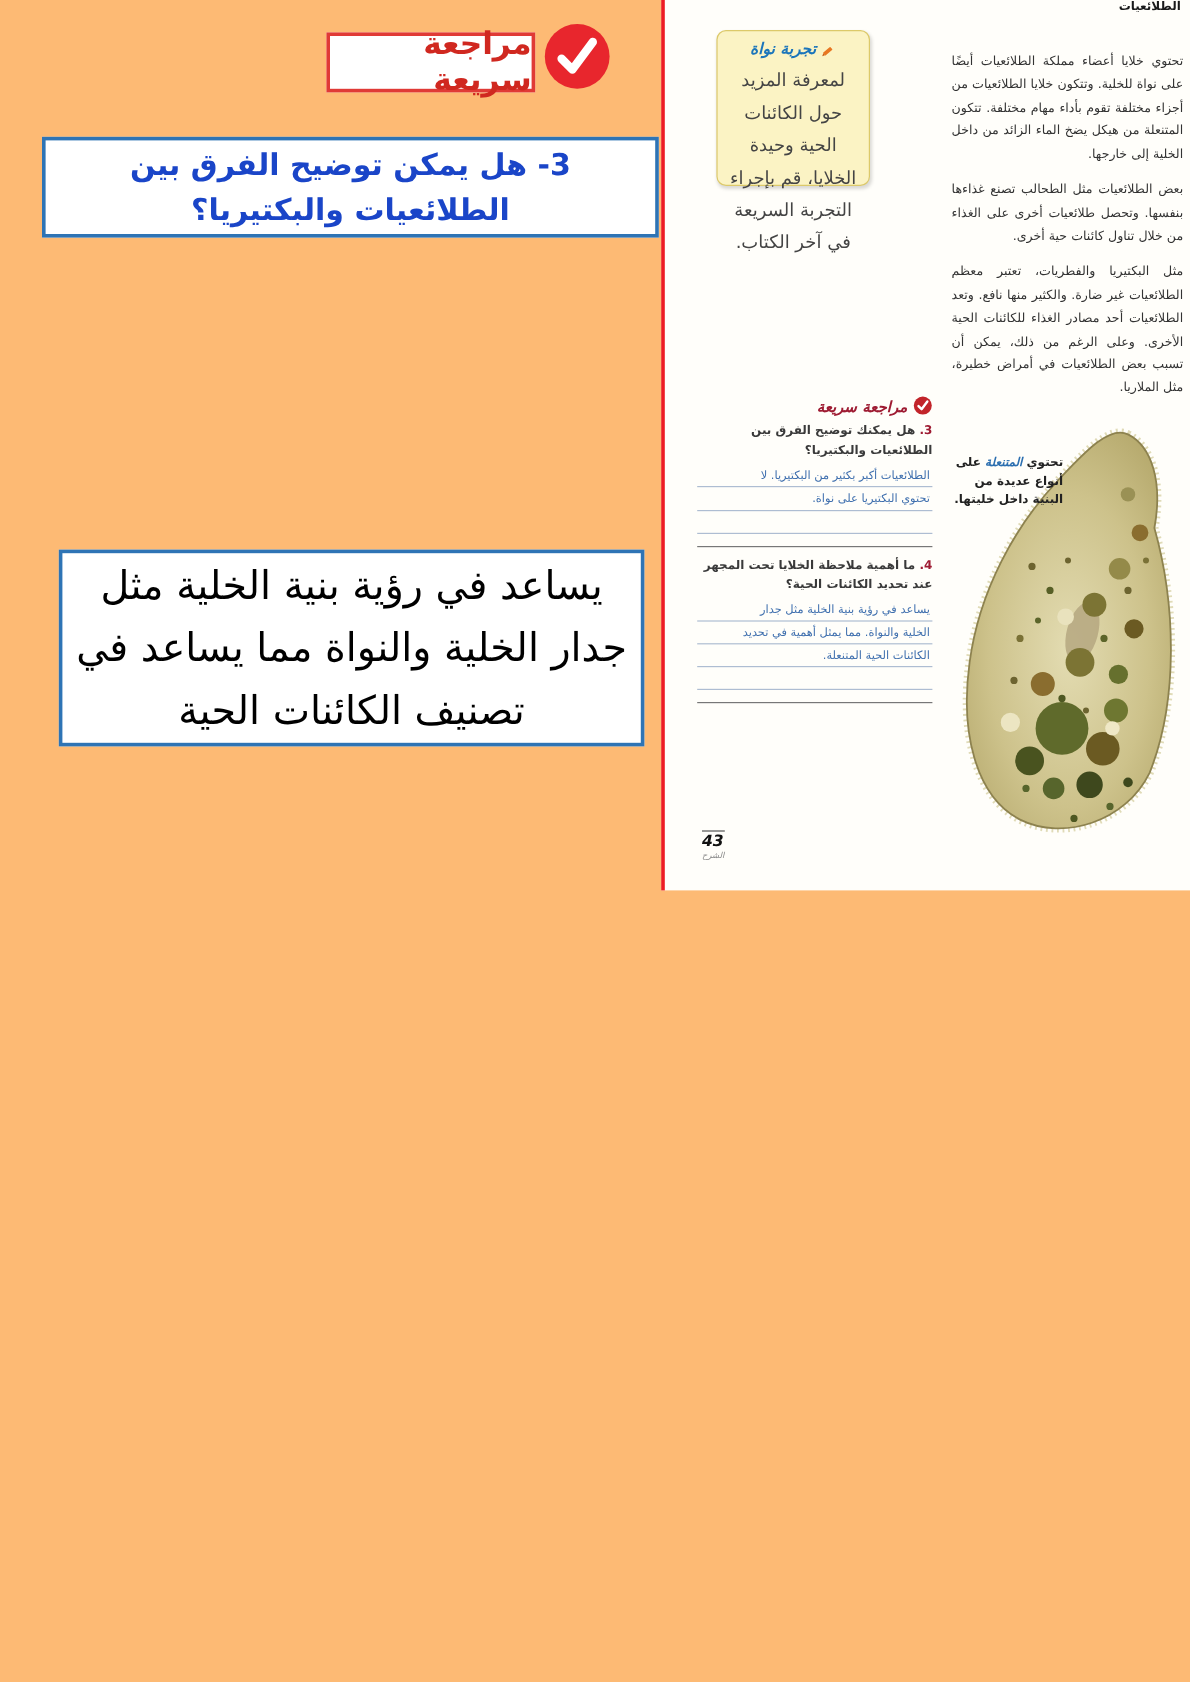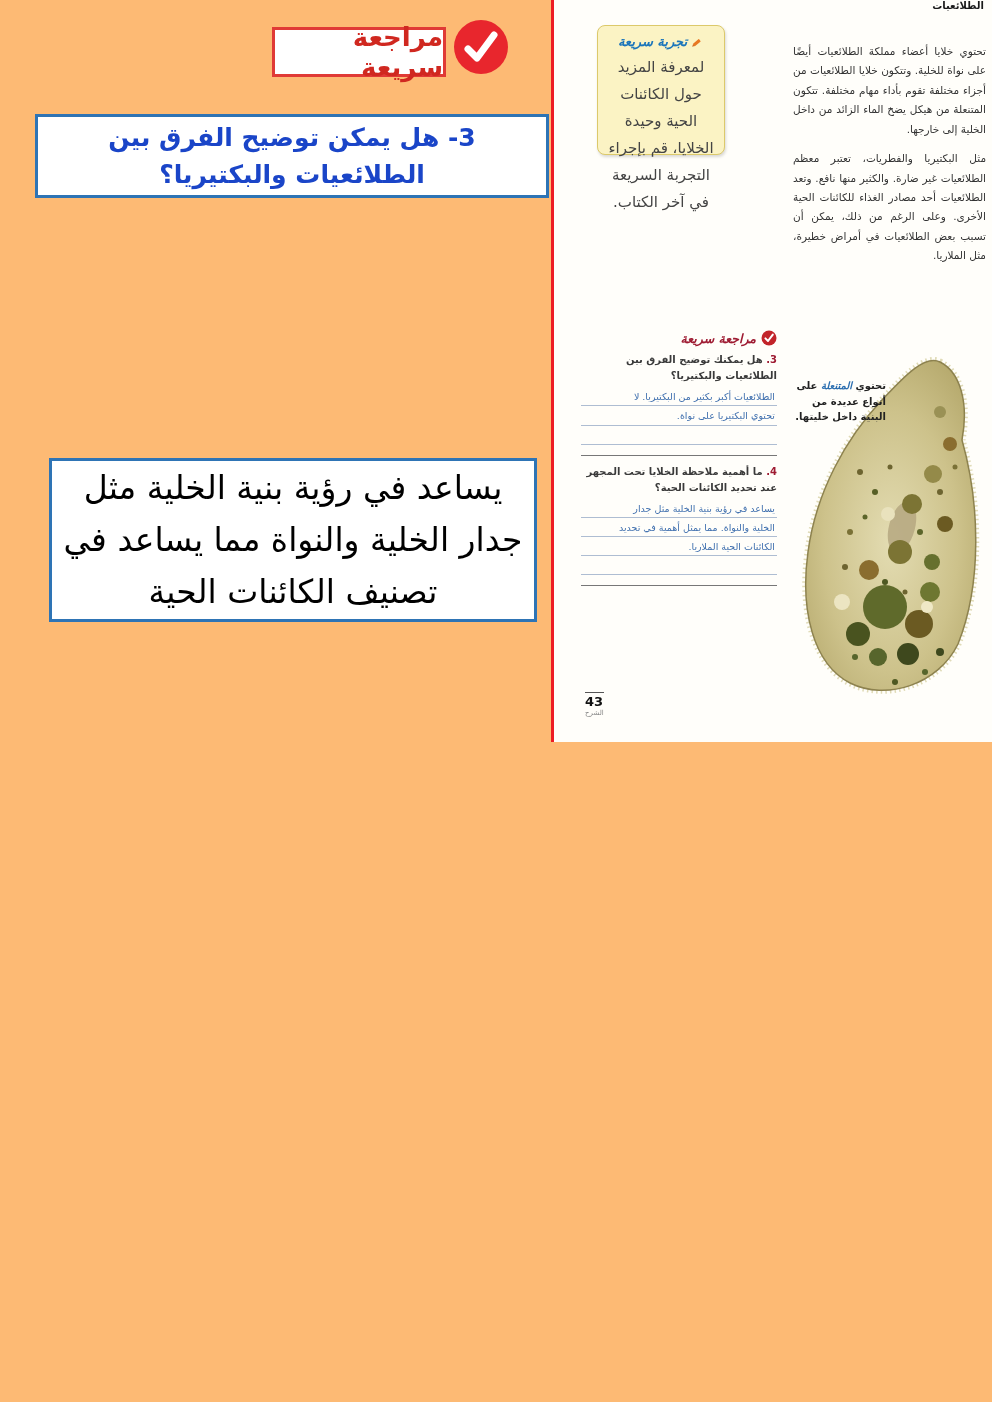--- a/index.html
+++ b/index.html
@@ -47,21 +47,21 @@
         padding:3px 2px 2px 2px;min-height:13px;}
   .rv-divider{border-top:1px solid #777;margin:10px 0 8px 0;}
   .rv-item{margin-bottom:2px;}
 
   .figure{position:absolute;right:2px;top:352px;width:200px;height:350px;}
   .figure svg{position:absolute;left:0;top:0;}
   .fig-caption{position:absolute;left:2px;top:26px;width:94px;direction:rtl;text-align:right;
                font-size:10px;font-weight:bold;color:#222;line-height:1.55;}
   .fig-caption .kw{color:#2c6fb0;font-style:italic;}
 
-  .pagenum-wrap{position:absolute;left:34px;top:692px;}
+  .pagenum-wrap{position:absolute;left:34px;top:692px;font-style:italic;}
   .pagenum{font-size:13px;font-weight:bold;color:#111;border-top:1px solid #555;padding-top:1px;}
   .pagefoot{font-size:7px;color:#888;direction:rtl;}
 </style>
 </head>
 <body>
 
 <div class="canvas">
 
   <div class="chip">
     <span>مراجعة سريعة</span>
@@ -84,30 +84,31 @@
     <div class="atext">يساعد في رؤية بنية الخلية مثل جدار الخلية والنواة مما يساعد في تصنيف الكائنات الحية</div>
   </div>
 
   <div class="page">
     <div class="spine"></div>
 
     <h1 class="ptitle">الطلائعيات</h1>
 
     <div class="maincol">
       <p>تحتوي خلايا أعضاء مملكة الطلائعيات أيضًا على نواة للخلية. وتتكون خلايا الطلائعيات من أجزاء مختلفة تقوم بأداء مهام مختلفة. تتكون المتنعلة من هيكل يضخ الماء الزائد من داخل الخلية إلى خارجها.</p>
+      <p>بعض الطلائعيات مثل الطحالب تصنع غذاءها بنفسها. وتحصل طلائعيات أخرى على الغذاء من خلال تناول كائنات حية أخرى.</p>
       <p>مثل البكتيريا والفطريات، تعتبر معظم الطلائعيات غير ضارة. والكثير منها نافع. وتعد الطلائعيات أحد مصادر الغذاء للكائنات الحية الأخرى. وعلى الرغم من ذلك، يمكن أن تسبب بعض الطلائعيات في أمراض خطيرة، مثل الملاريا.</p>
     </div>
 
     <div class="quicklab">
       <div class="ql-head">
         <svg width="13" height="13" viewBox="0 0 13 13">
           <rect x="2" y="6" width="8" height="3.2" rx="0.6" fill="#e87722" transform="rotate(-40 6 8)"></rect>
           <path d="M1.2 11.8 L3.4 11 L2 9.6 Z" fill="#c45a10"></path>
         </svg>
-        <span>تجربة سريعة</span>
+        <span>تجربة نواة</span>
       </div>
       <p class="ql-body">لمعرفة المزيد حول الكائنات الحية وحيدة الخلايا، قم بإجراء التجربة السريعة في آخر الكتاب.</p>
     </div>
 
     <div class="reviewcol">
       <div class="rv-head">
         <span class="mini-check">
           <svg width="16" height="16" viewBox="0 0 16 16">
             <circle cx="8" cy="8" r="7.5" fill="#c2242a"></circle>
             <path d="M4.4 8.4 L7 11 L11.8 4.6" fill="none" stroke="#fff" stroke-width="2" stroke-linecap="round" stroke-linejoin="round"></path>
@@ -128,21 +129,21 @@
 
       <div class="rv-divider"></div>
 
       <div class="rv-item">
         <div class="rv-q">
           <b class="rv-num">4.</b>
           <span>ما أهمية ملاحظة الخلايا تحت المجهر عند تحديد الكائنات الحية؟</span>
         </div>
         <div class="rv-a">يساعد في رؤية بنية الخلية مثل جدار</div>
         <div class="rv-a">الخلية والنواة. مما يمثل أهمية في تحديد</div>
-        <div class="rv-a">الكائنات الحية الملاريا.</div>
+        <div class="rv-a">الكائنات الحية المتنعلة.</div>
         <div class="rv-a"></div>
       </div>
 
       <div class="rv-divider"></div>
     </div>
 
     <div class="figure">
       <svg width="200" height="350" viewBox="0 0 200 350">
         <defs>
           <radialGradient id="pmg" cx="50%" cy="55%" r="72%">

